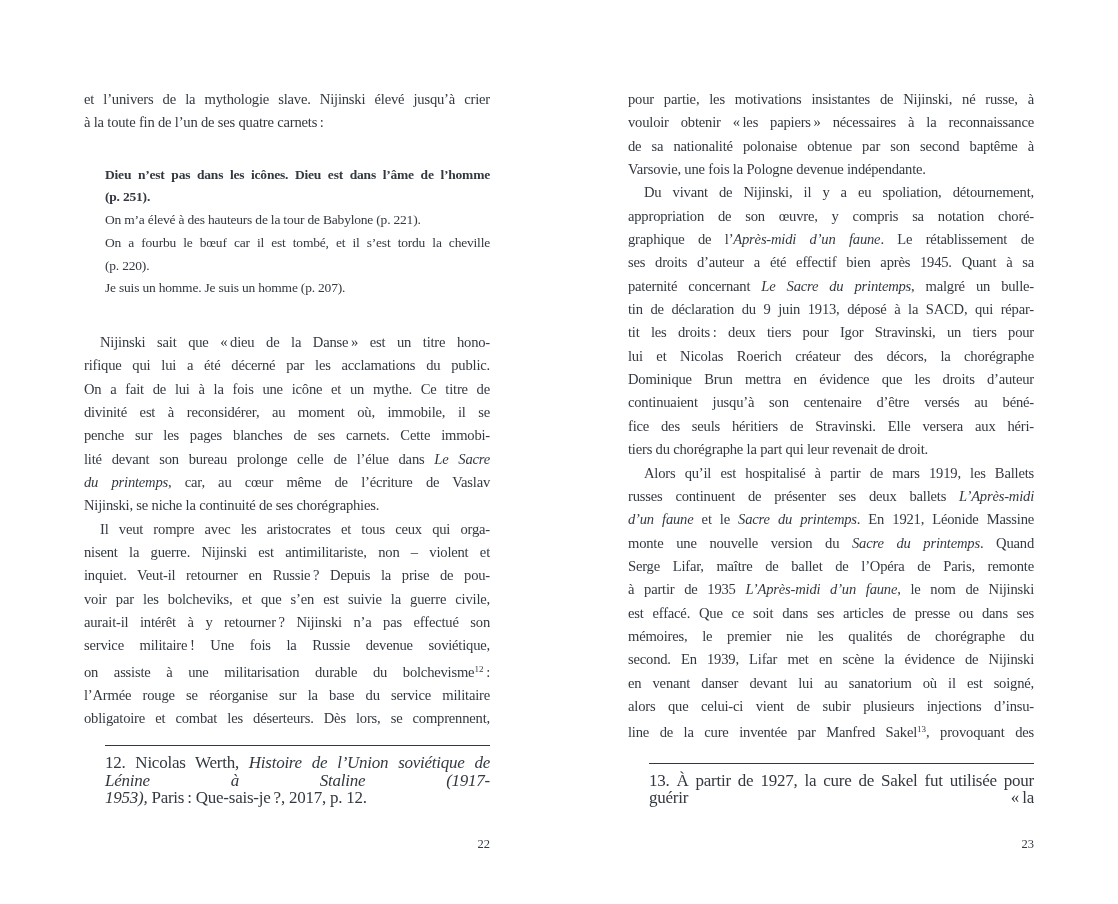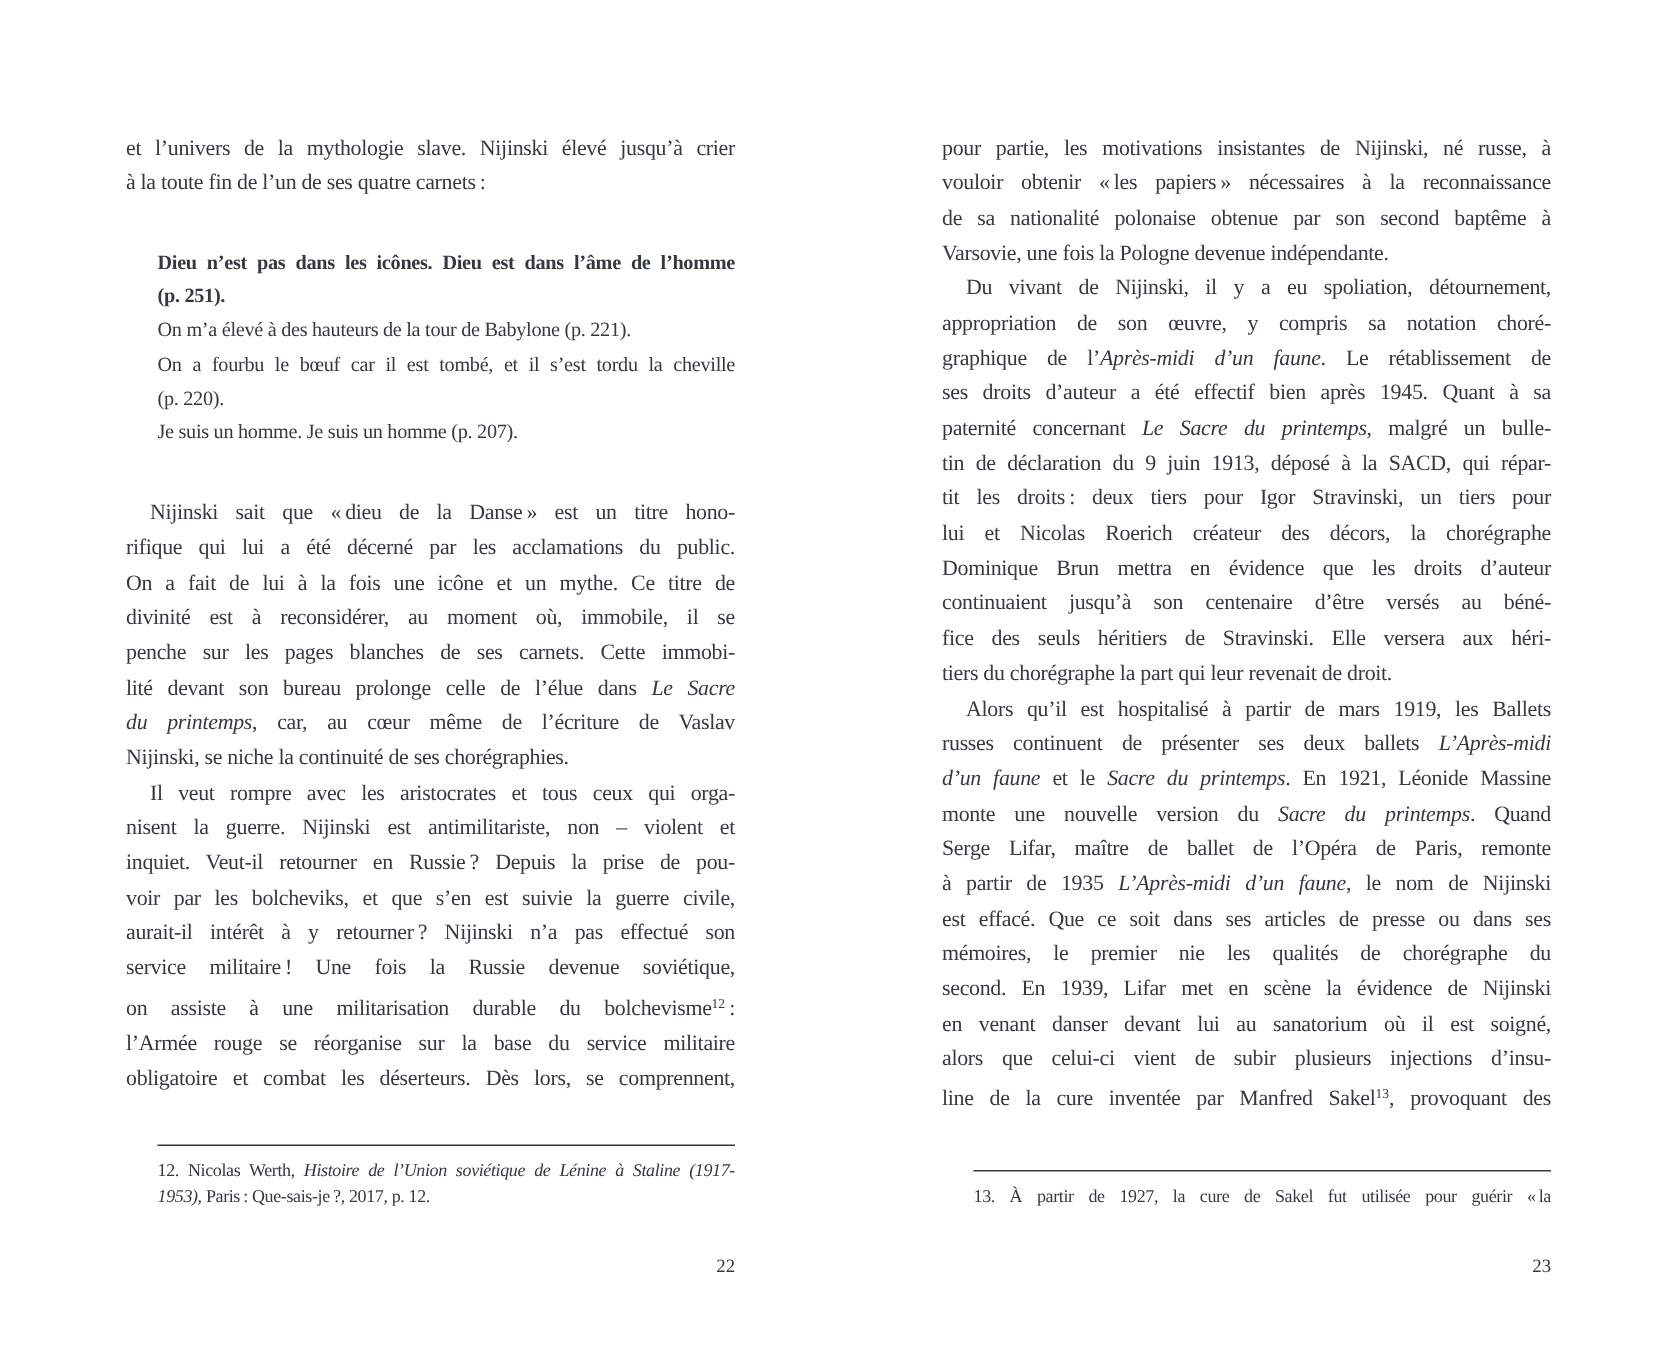--- a/index.html
+++ b/index.html
@@ -33,21 +33,21 @@
     line-height: 22.7px;
   }
   .para + .quote { margin-top: 29px; font-weight: bold; }
   .quote + .para { margin-top: 31px; }
 
   .footnote-area {
     position: absolute;
     left: 21px; right: 0; bottom: 97px;
     border-top: 1px solid #333940;
     padding-top: 8px;
-    font-size: 12px;
+    font-size: 17px;
     line-height: 17.6px;
     letter-spacing: -0.25px;
   }
   .footnote-area .line { text-align: justify; text-align-last: justify; }
   .footnote-area .line.last { text-align-last: left; }
 
   .it  { font-style: italic; }
   .sup { font-size: 0.62em; vertical-align: 0.5em; letter-spacing: 0; }
 
   .page-number {

